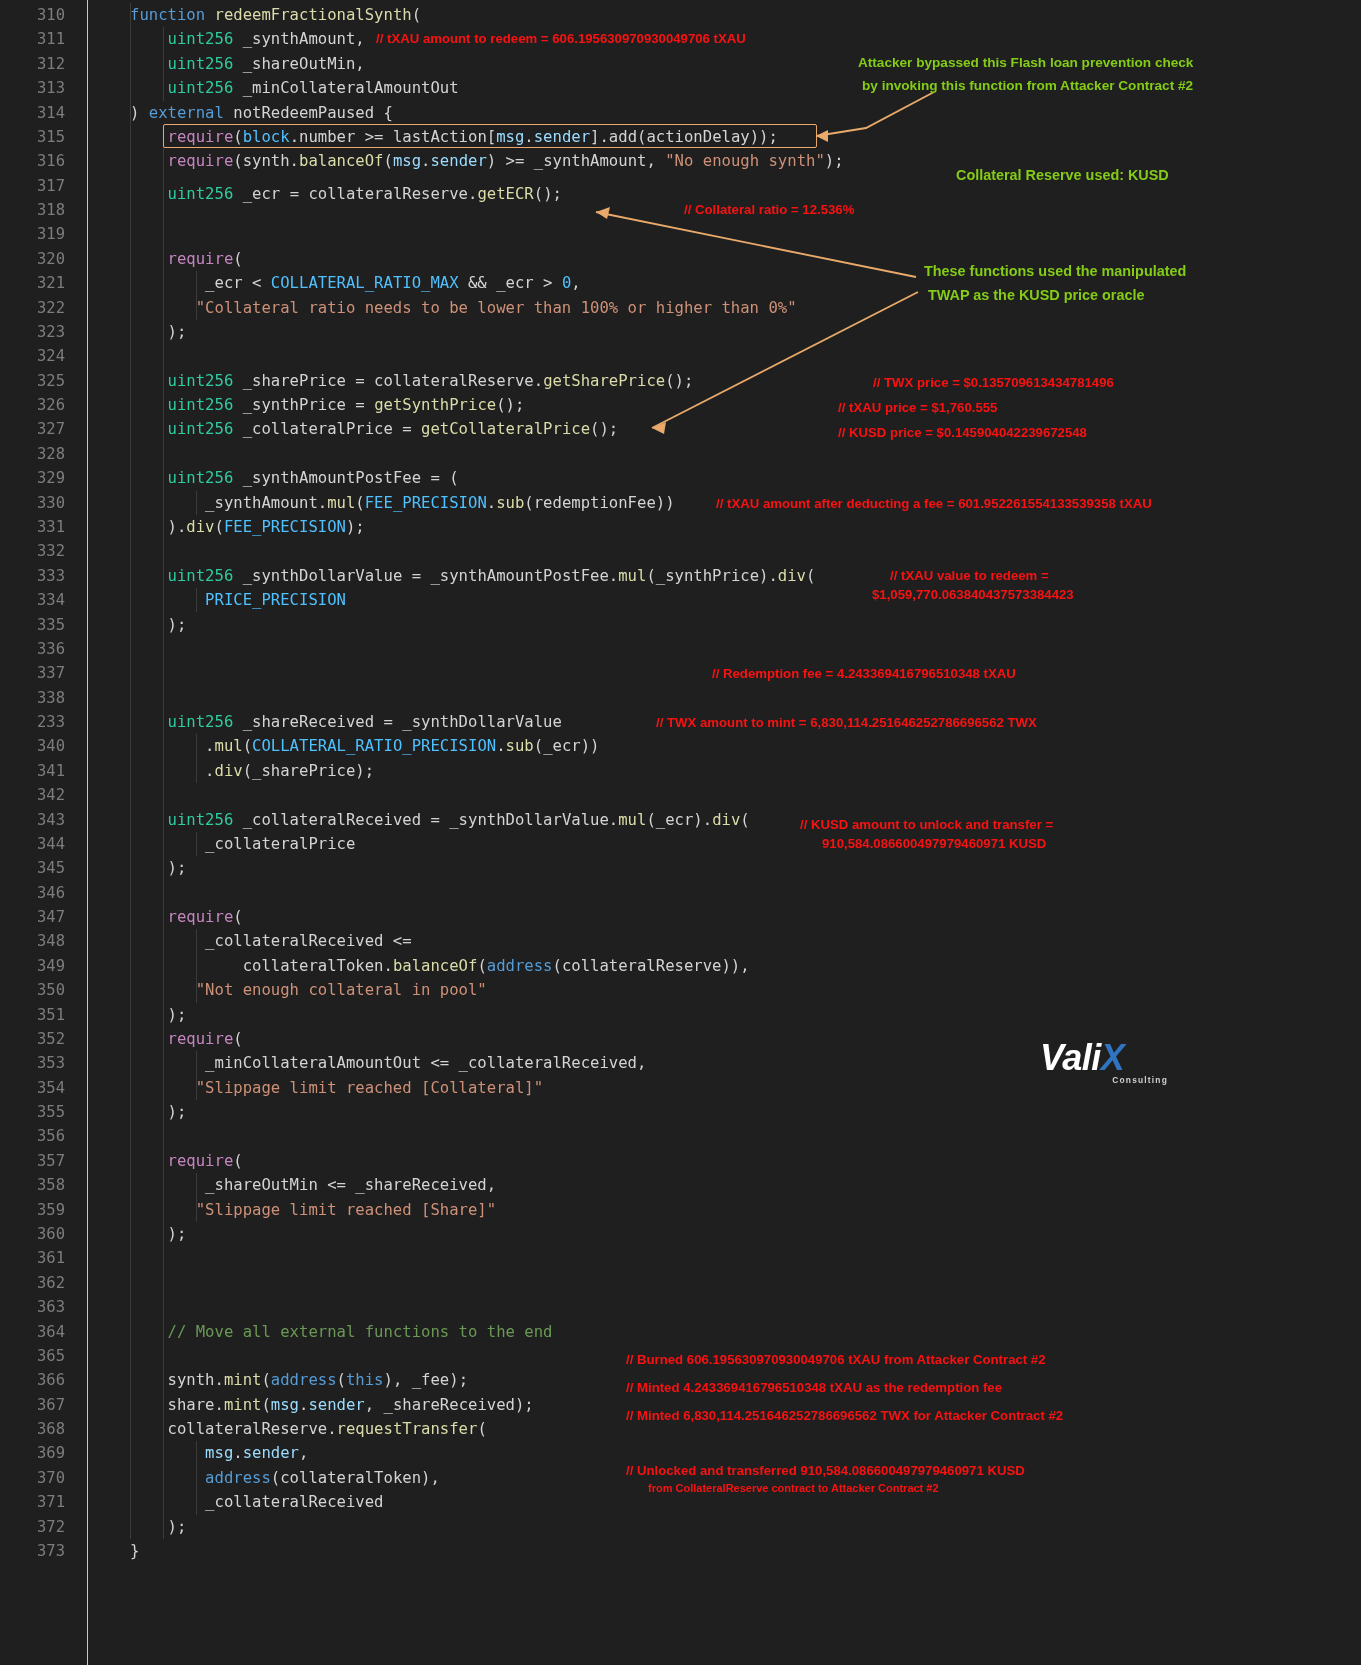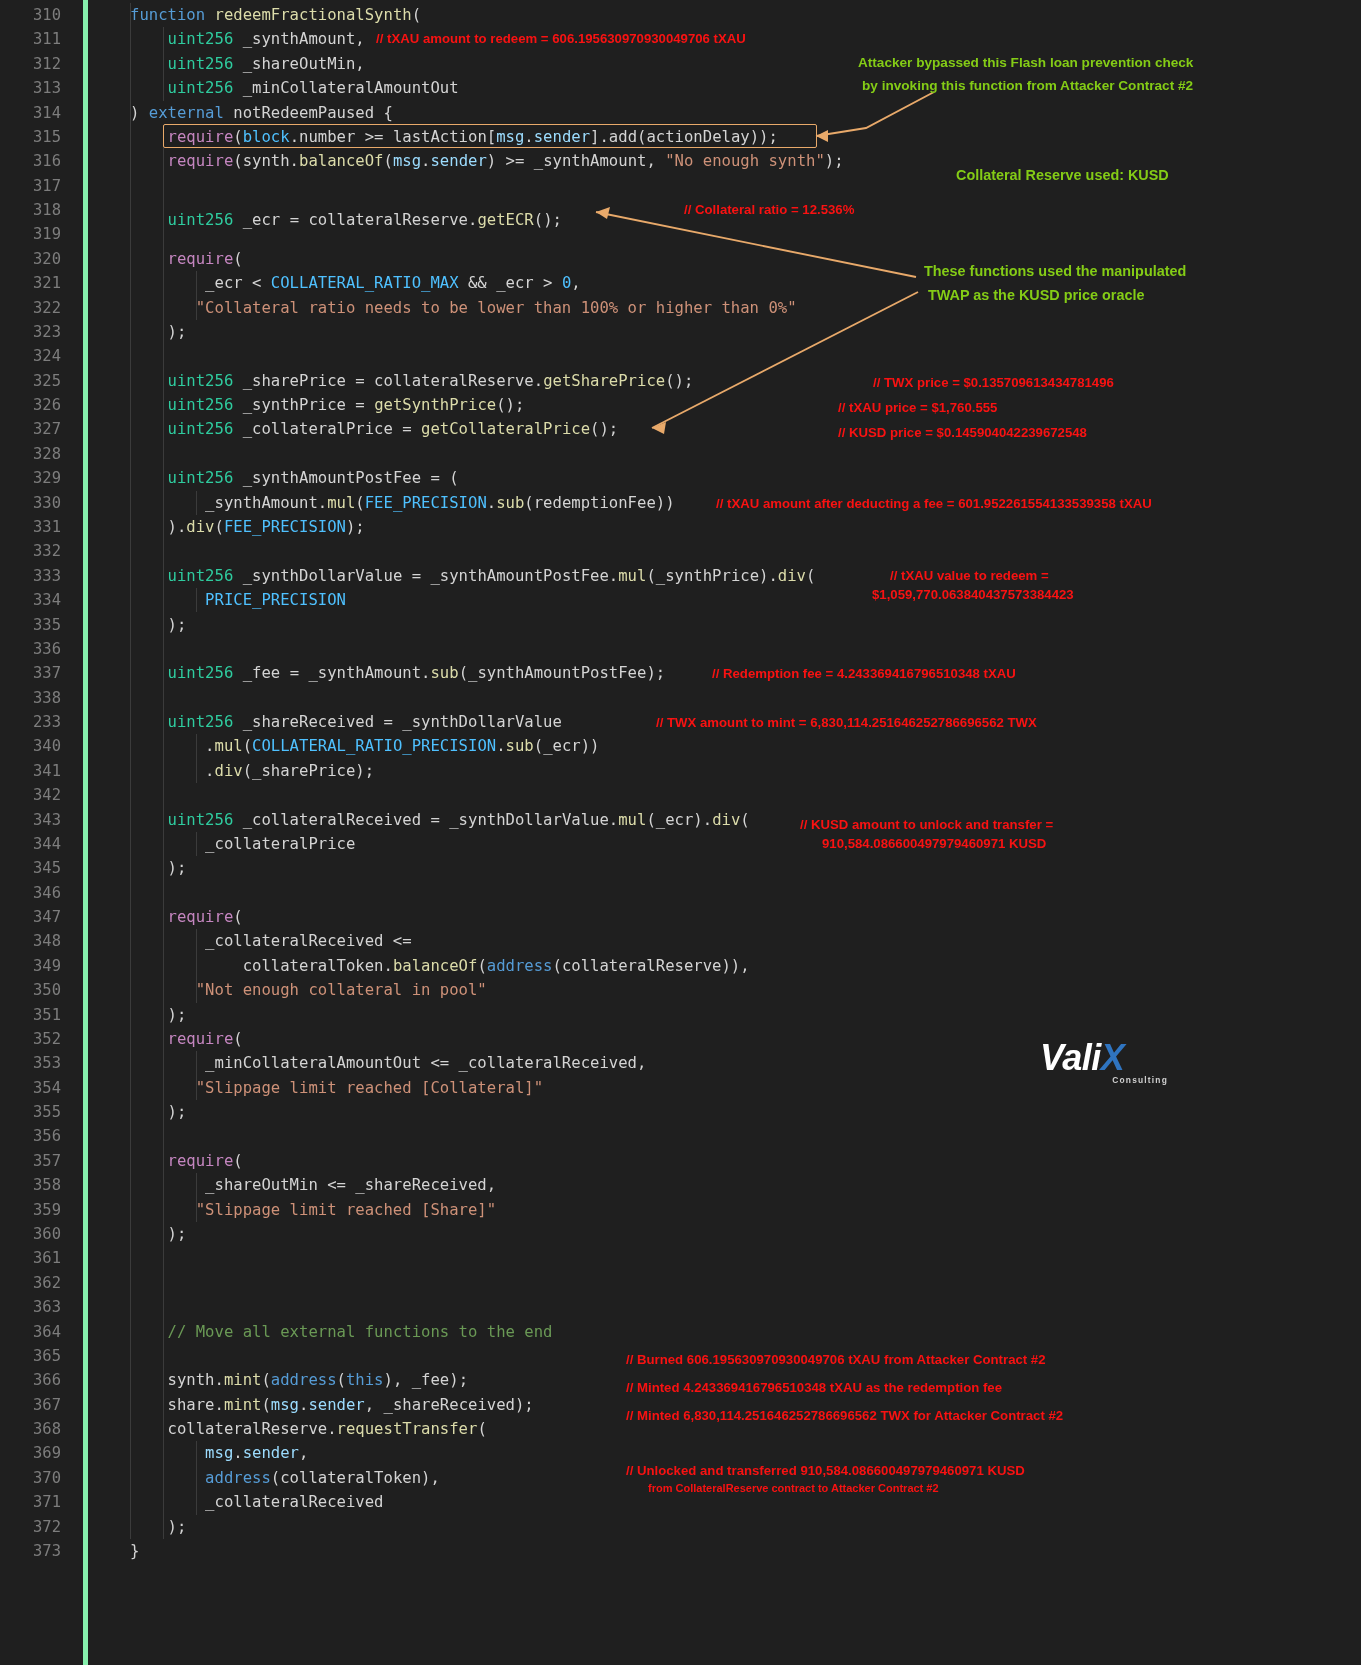--- a/index.html
+++ b/index.html
@@ -17,21 +17,21 @@
   #code-surface {
     position: absolute;
     left: 0; top: 0; right: 0; bottom: 0;
     background: #1f1f1f;
   }
   #gutter {
     position: absolute;
     left: 0; top: 0; bottom: 0;
     width: 88px;
     background: #1f1f1f;
-    border-right: 5px solid #86efac;
+    border-right: 1px solid #86efac;
     padding-left: 28px;
   }
   .ln {
     position: absolute;
     right: 22px;
     width: 66px;
     text-align: right;
     color: #7d7d7d;
     font-size: 15.5px;
     font-family: "DejaVu Sans Mono", monospace;
@@ -190,40 +190,39 @@
 
   <div id="codelines">
       <div class="cl" style="top: 3px;"><span class="kw">function</span> <span class="fn">redeemFractionalSynth</span><span class="pun">(</span></div>
       <div class="cl" style="top: 27.38px;">    <span class="typ">uint256</span> _synthAmount<span class="pun">,</span></div>
       <div class="cl" style="top: 51.76px;">    <span class="typ">uint256</span> _shareOutMin<span class="pun">,</span></div>
       <div class="cl" style="top: 76.14px;">    <span class="typ">uint256</span> _minCollateralAmountOut</div>
       <div class="cl" style="top: 100.52px;"><span class="pun">)</span> <span class="kw">external</span> notRedeemPaused <span class="pun">{</span></div>
       <div class="cl" style="top: 124.9px;">    <span class="req">require</span><span class="pun">(</span><span class="cnst">block</span>.number &gt;= lastAction<span class="pun">[</span><span class="mem">msg</span>.<span class="mem">sender</span><span class="pun">]</span>.add<span class="pun">(</span>actionDelay<span class="pun">));</span></div>
       <div class="cl" style="top: 149.28px;">    <span class="req">require</span><span class="pun">(</span>synth.<span class="fn">balanceOf</span><span class="pun">(</span><span class="mem">msg</span>.<span class="mem">sender</span><span class="pun">)</span> &gt;= _synthAmount<span class="pun">,</span> <span class="str">"No enough synth"</span><span class="pun">);</span></div>
       <div class="cl" style="top: 173.66px;"></div>
-      <div class="cl" style="top: 208px;">    <span class="typ">uint256</span> _ecr <span class="pun">=</span> collateralReserve.<span class="fn">getECR</span><span class="pun">();</span></div>
+      <div class="cl" style="top: 182px;">    <span class="typ">uint256</span> _ecr <span class="pun">=</span> collateralReserve.<span class="fn">getECR</span><span class="pun">();</span></div>
       <div class="cl" style="top: 222.42px;"></div>
       <div class="cl" style="top: 246.8px;">    <span class="req">require</span><span class="pun">(</span></div>
       <div class="cl" style="top: 271.18px;">        _ecr &lt; <span class="cnst">COLLATERAL_RATIO_MAX</span> &amp;&amp; _ecr &gt; <span class="num">0</span><span class="pun">,</span></div>
       <div class="cl" style="top: 295.56px;">       <span class="str">"Collateral ratio needs to be lower than 100% or higher than 0%"</span></div>
       <div class="cl" style="top: 319.94px;">    <span class="pun">);</span></div>
       <div class="cl" style="top: 344.32px;"></div>
       <div class="cl" style="top: 368.7px;">    <span class="typ">uint256</span> _sharePrice <span class="pun">=</span> collateralReserve.<span class="fn">getSharePrice</span><span class="pun">();</span></div>
       <div class="cl" style="top: 393.08px;">    <span class="typ">uint256</span> _synthPrice <span class="pun">=</span> <span class="fn">getSynthPrice</span><span class="pun">();</span></div>
       <div class="cl" style="top: 417.46px;">    <span class="typ">uint256</span> _collateralPrice <span class="pun">=</span> <span class="fn">getCollateralPrice</span><span class="pun">();</span></div>
       <div class="cl" style="top: 441.84px;"></div>
       <div class="cl" style="top: 466.22px;">    <span class="typ">uint256</span> _synthAmountPostFee <span class="pun">= (</span></div>
       <div class="cl" style="top: 490.6px;">        _synthAmount.<span class="fn">mul</span><span class="pun">(</span><span class="cnst">FEE_PRECISION</span>.<span class="fn">sub</span><span class="pun">(</span>redemptionFee<span class="pun">))</span></div>
       <div class="cl" style="top: 514.98px;">    <span class="pun">).</span><span class="fn">div</span><span class="pun">(</span><span class="cnst">FEE_PRECISION</span><span class="pun">);</span></div>
       <div class="cl" style="top: 539.36px;"></div>
       <div class="cl" style="top: 563.74px;">    <span class="typ">uint256</span> _synthDollarValue <span class="pun">=</span> _synthAmountPostFee.<span class="fn">mul</span><span class="pun">(</span>_synthPrice<span class="pun">).</span><span class="fn">div</span><span class="pun">(</span></div>
       <div class="cl" style="top: 588.12px;">        <span class="cnst">PRICE_PRECISION</span></div>
       <div class="cl" style="top: 612.5px;">    <span class="pun">);</span></div>
       <div class="cl" style="top: 636.88px;"></div>
-      <div class="cl" style="top: 661.26px;">    <span class="typ">uint256</span> _fee <span class="pun">=</span> _synthAmount.<span class="fn">sub</span><span class="pun">(</span>_synthAmountPostFee<span class="pun">);</span></div>
       <div class="cl" style="top: 685.64px;"></div>
       <div class="cl" style="top: 710.02px;">    <span class="typ">uint256</span> _shareReceived <span class="pun">=</span> _synthDollarValue</div>
       <div class="cl" style="top: 734.4px;">        <span class="pun">.</span><span class="fn">mul</span><span class="pun">(</span><span class="cnst">COLLATERAL_RATIO_PRECISION</span>.<span class="fn">sub</span><span class="pun">(</span>_ecr<span class="pun">))</span></div>
       <div class="cl" style="top: 758.78px;">        <span class="pun">.</span><span class="fn">div</span><span class="pun">(</span>_sharePrice<span class="pun">);</span></div>
       <div class="cl" style="top: 783.16px;"></div>
       <div class="cl" style="top: 807.54px;">    <span class="typ">uint256</span> _collateralReceived <span class="pun">=</span> _synthDollarValue.<span class="fn">mul</span><span class="pun">(</span>_ecr<span class="pun">).</span><span class="fn">div</span><span class="pun">(</span></div>
       <div class="cl" style="top: 831.92px;">        _collateralPrice</div>
       <div class="cl" style="top: 856.3px;">    <span class="pun">);</span></div>
       <div class="cl" style="top: 880.68px;"></div>
       <div class="cl" style="top: 905.06px;">    <span class="req">require</span><span class="pun">(</span></div>

